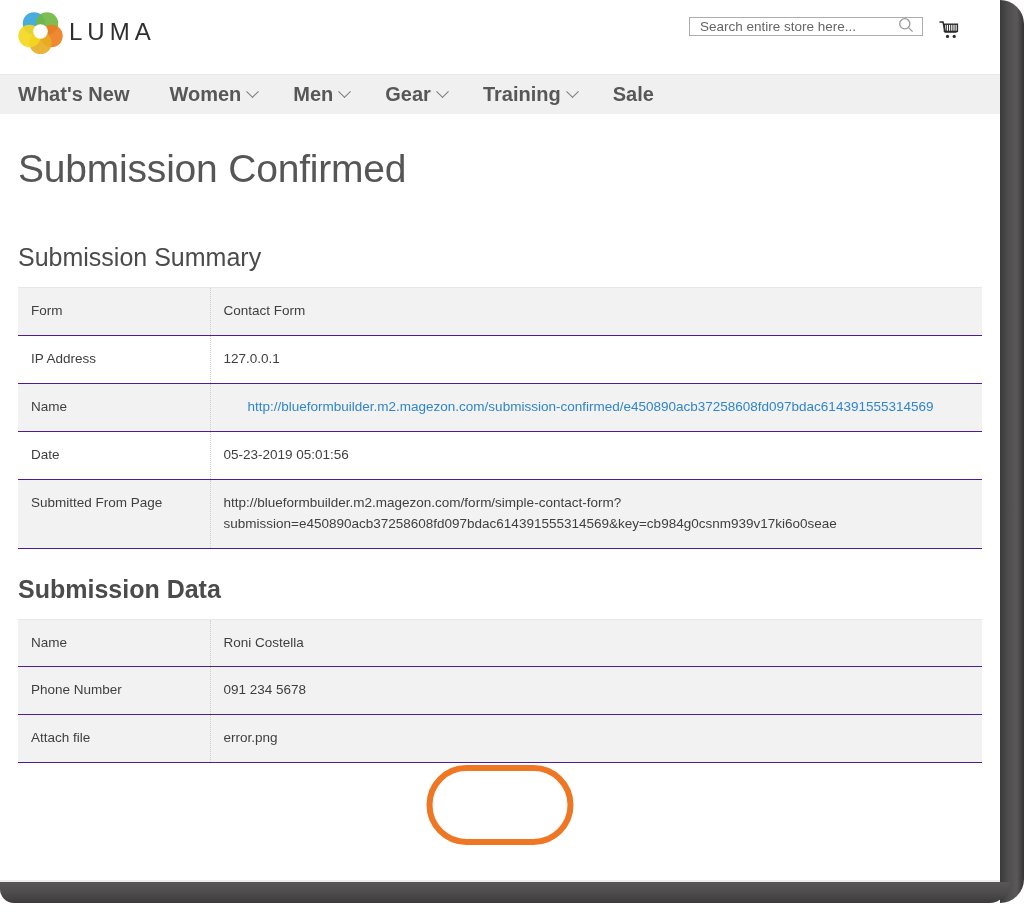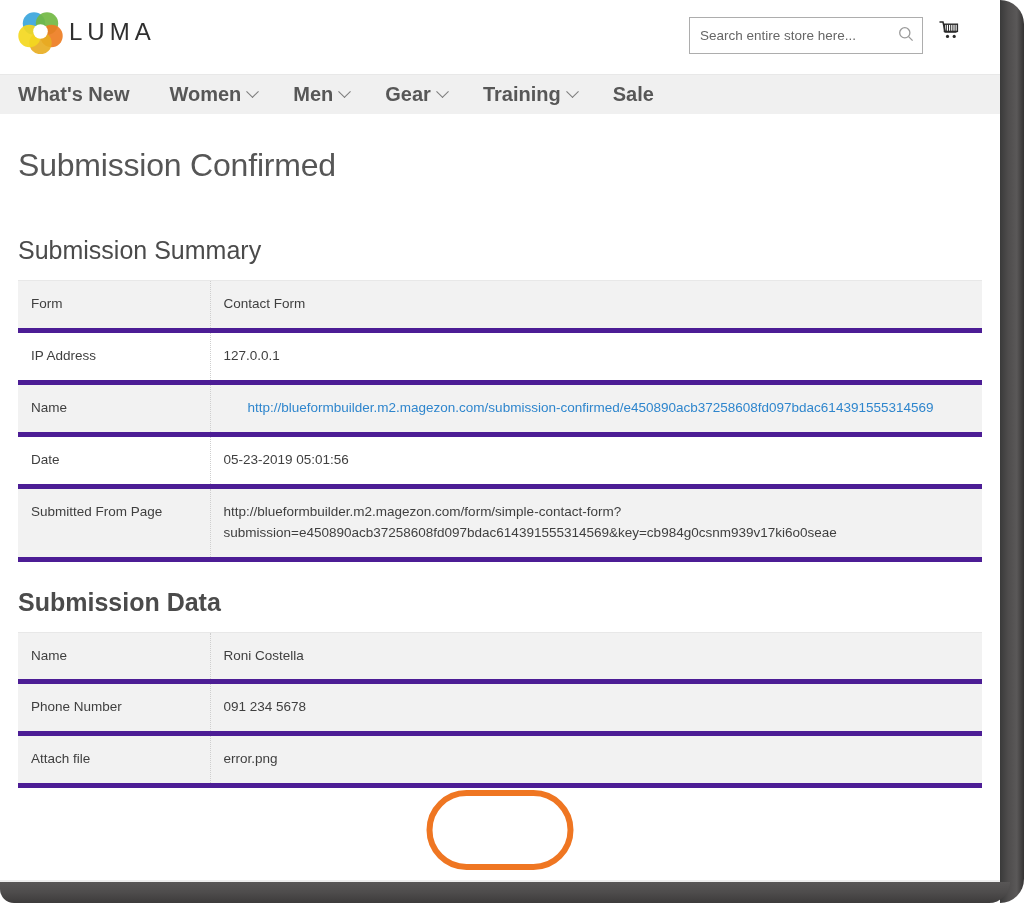--- a/index.html
+++ b/index.html
@@ -100,21 +100,21 @@
   .logo-text {
     font-size: 24px;
     letter-spacing: 5px;
     color: #2f2f2f;
     font-weight: 400;
   }
 
   .search-box {
     position: absolute;
     right: 77px; top: 17px;
-    width: 234px; height: 37px;
+    width: 234px; height: 19px;
     border: 1px solid #adadad;
     background: #ffffff;
     display: flex;
     align-items: center;
   }
   .search-input {
     border: none;
     outline: none;
     flex: 1;
     height: 100%;
@@ -175,21 +175,21 @@
     border-right: 1.6px solid #7d7d7d;
     border-bottom: 1.6px solid #7d7d7d;
     transform: rotate(45deg) translate(-2px,-2px);
   }
 
   
   .main {
     padding: 0 18px;
   }
   .page-title {
-    font-size: 32px;
+    font-size: 39px;
     font-weight: 300;
     color: #565656;
     margin-top: 33px;
     letter-spacing: -0.2px;
   }
   .section-title {
     font-size: 25px;
     font-weight: 300;
     color: #4b4b4b;
     margin-top: 52px;
@@ -198,21 +198,21 @@
   .section-title.second { margin-top: 26px; font-weight: bold; }
 
   table.kv {
     width: 964px;
     border-collapse: collapse;
     table-layout: fixed;
   }
   table.kv tr { background: #ffffff; }
   table.kv tr.alt { background: #f2f2f2; }
   table.kv td {
-    border-bottom: 5px solid #4c1d95;
+    border-bottom: 1px solid #4c1d95;
     padding: 13px 14px 13px 13px;
     font-size: 13.5px;
     color: #3f3f3f;
     vertical-align: top;
     line-height: 1.55;
   }
   table.kv td.k {
     width: 192px;
     border-right: 1px dotted #cfcfcf;
     color: #3f3f3f;

